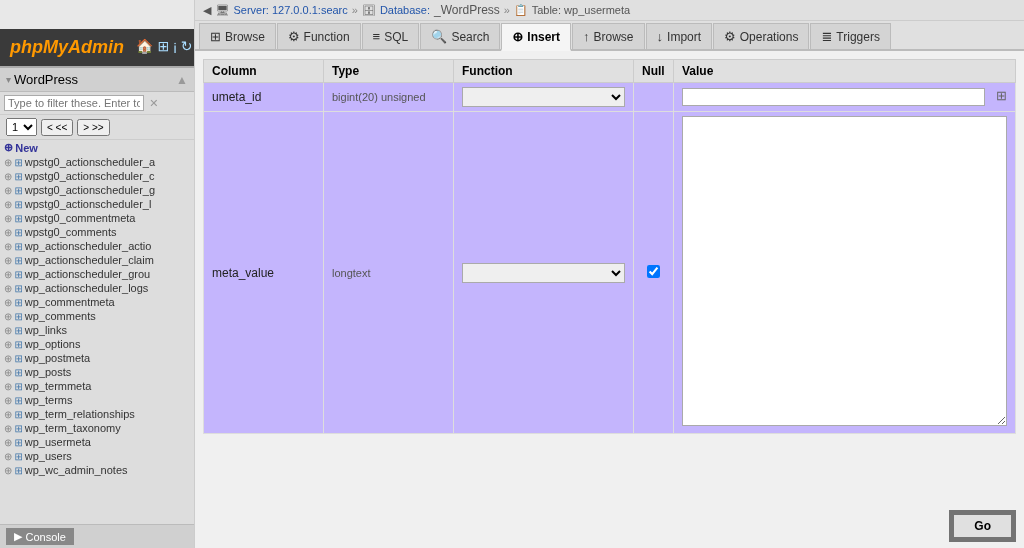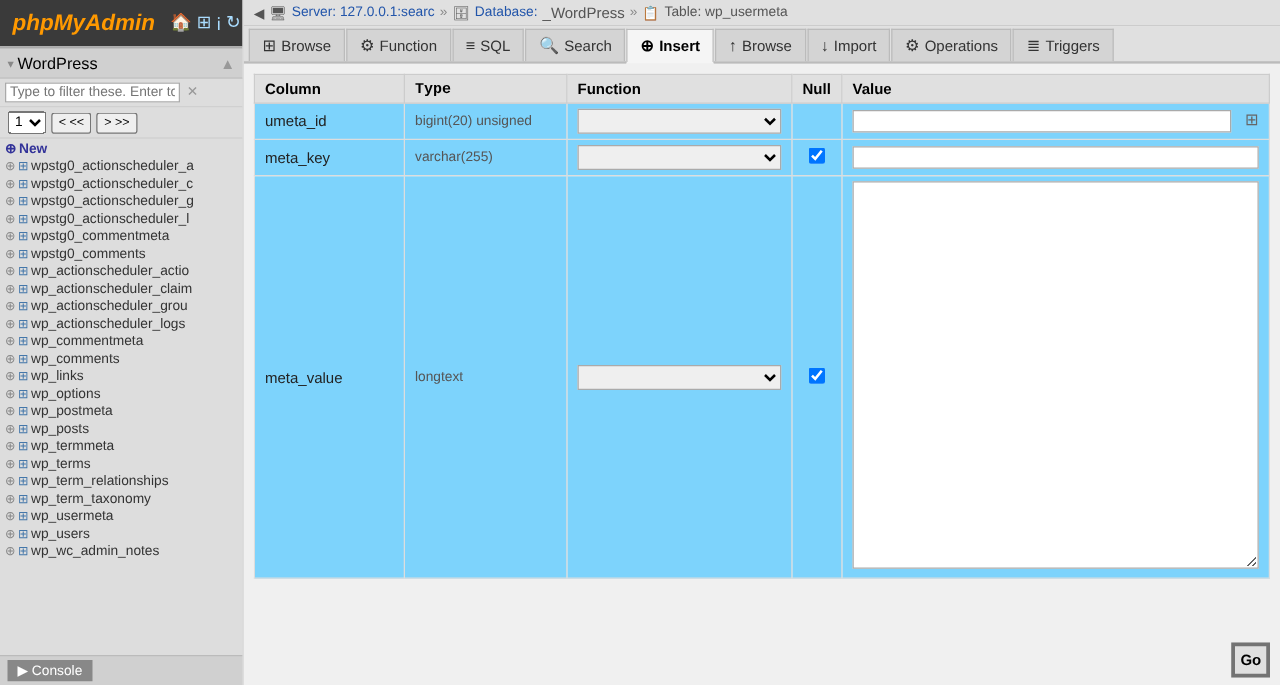--- a/index.html
+++ b/index.html
@@ -14,20 +14,21 @@
       display: flex;
       flex-direction: column;
       overflow: hidden;
     }
     .sidebar-logo {
       background: #3a3a3a;
       padding: 8px 10px;
       display: flex;
       align-items: center;
       gap: 8px;
+      margin-top: 29px;
     }
     .logo-text {
       color: #f90;
       font-size: 18px;
       font-weight: bold;
       font-style: italic;
     }
     .recent-favs {
       background: #4a4a4a;
       padding: 2px 8px;
@@ -179,29 +180,29 @@
     }
     .insert-table th {
       background: #e0e0e0;
       border: 1px solid #ccc;
       padding: 4px 8px;
       font-size: 12px;
       font-weight: bold;
       text-align: left;
     }
     .insert-table th.col-col { width: 120px; }
-    .insert-table th.col-type { width: 130px; font-family: Liberation Mono, monospace; }
+    .insert-table th.col-type { width: 130px; }
     .insert-table th.col-func { width: 180px; }
     .insert-table th.col-null { width: 40px; }
     .insert-table th.col-val { }
     .insert-table td {
       border: 1px solid #ddd;
       padding: 4px 8px;
       vertical-align: middle;
-      background: #7dd3fc;
+      background: #c4b5fd;
     }
     .insert-table td.col-name { font-weight: normal; color: #222; }
     .insert-table td.col-type { color: #555; font-size: 11px; }
     .insert-table td.col-func select {
       width: 100%;
       font-size: 11px;
       padding: 2px;
       border: 1px solid #aaa;
     }
     .insert-table td.col-null { text-align: center; }
@@ -226,23 +227,23 @@
     input[type=checkbox] { cursor: pointer; }
 
     
     .go-area {
       display: flex;
       justify-content: flex-end;
       padding: 6px 8px;
       background: #f0f0f0;
     }
     .go-btn {
-      padding: 4px 4px;
+      padding: 4px 20px;
       background: #e0e0e0;
-      border: 3px solid #737373;
+      border: 5px solid #737373;
       font-size: 12px;
       cursor: pointer;
       font-weight: bold;
     }
   </style>
 </head>
 <body>
 
 <div class="sidebar">
   <div class="sidebar-logo">
@@ -471,27 +472,20 @@
       </thead>
       <tbody>
       <tr>
             <td class="col-name">umeta_id</td>
             <td class="col-type">bigint(20) unsigned</td>
             <td class="col-func"><select><option value=""></option></select></td>
             <td class="col-null"></td>
             <td class="col-val"><input type="text" style="width: calc(100% - 22px);"><span class="icon-btn">⊞</span></td>
           </tr>
           <tr>
-            <td class="col-name">meta_key</td>
-            <td class="col-type">varchar(255)</td>
-            <td class="col-func"><select><option value=""></option></select></td>
-            <td class="col-null"><input type="checkbox" checked="" style=""></td>
-            <td class="col-val"><input type="text" style=""></td>
-          </tr>
-          <tr>
             <td class="col-name">meta_value</td>
             <td class="col-type">longtext</td>
             <td class="col-func"><select><option value=""></option></select></td>
             <td class="col-null"><input type="checkbox" checked="" style=""></td>
             <td class="col-val"><textarea style=""></textarea></td>
           </tr>
         </tbody>
     </table>
   </div>
 

